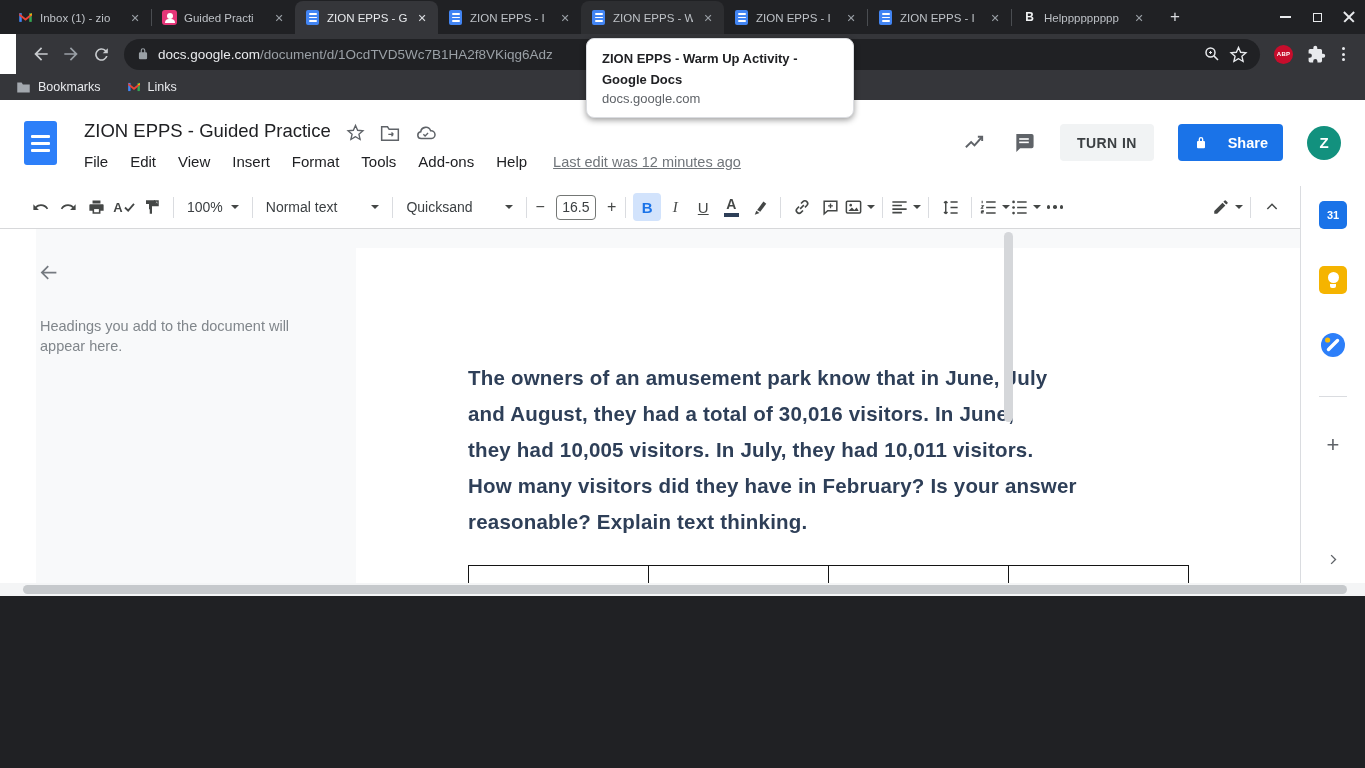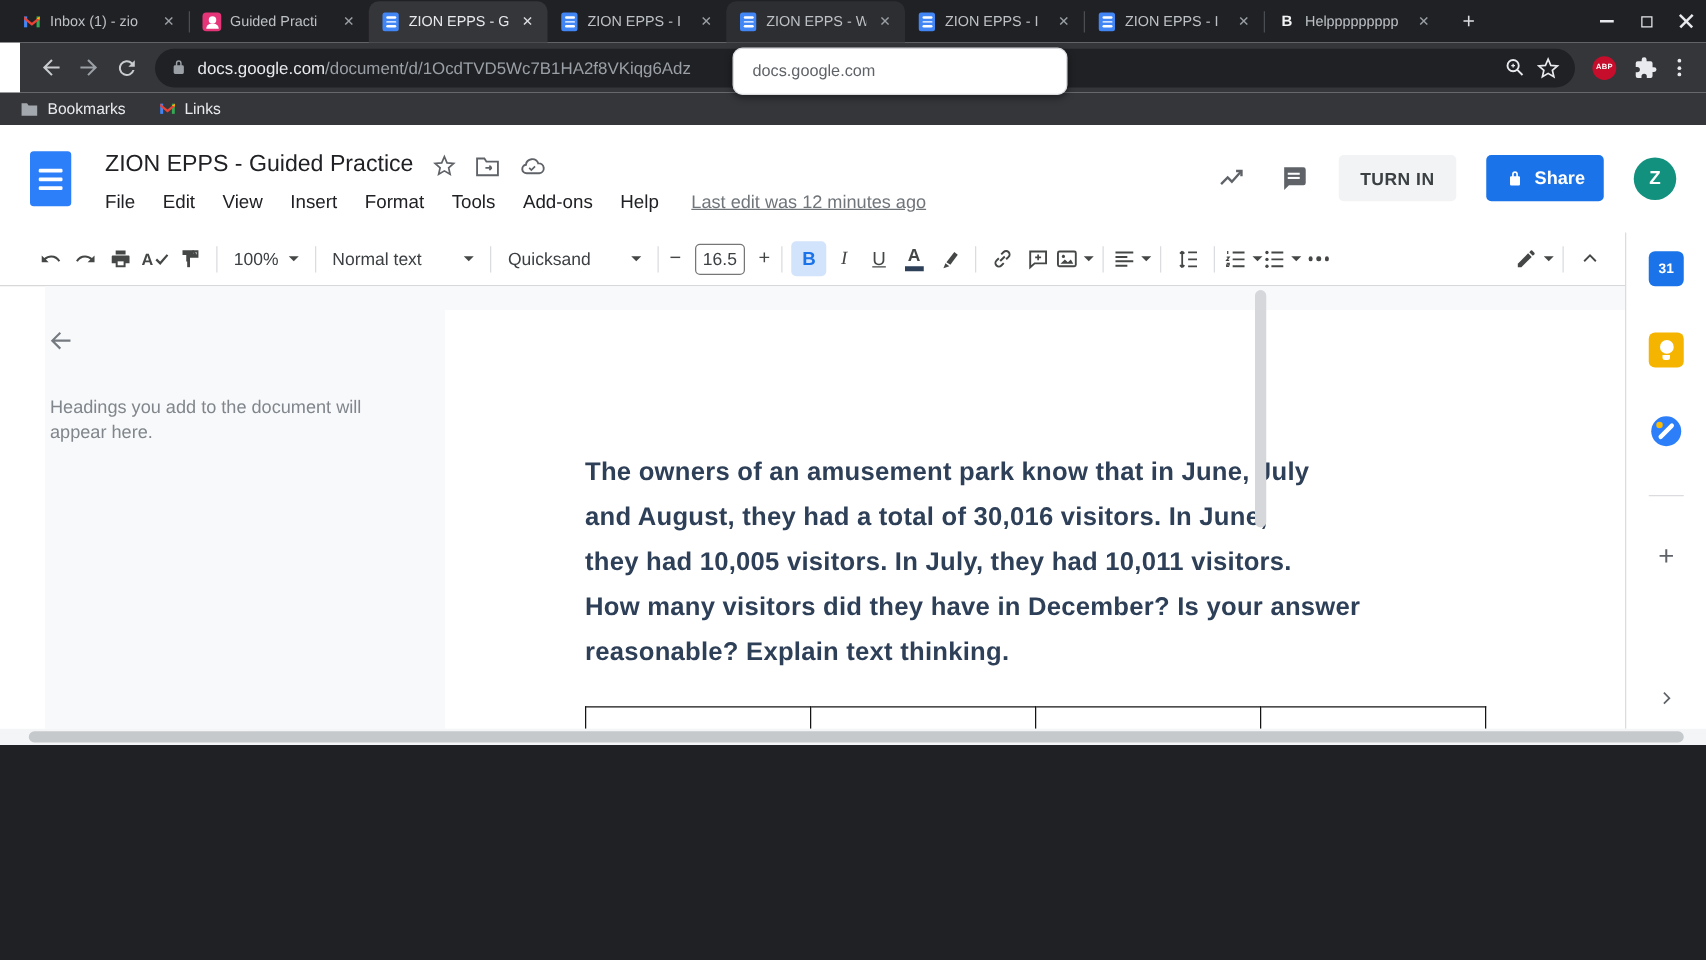--- a/index.html
+++ b/index.html
@@ -75,21 +75,21 @@
   .doclogo i { display:block; height:3px; background:#fff; border-radius:1px; }
   .titlerow { position:absolute; left:84px; top:20px; display:flex; align-items:flex-end; gap:15px; }
   .doc-title { font-size:18.5px; color:#202124; }
   .menurow { position:absolute; left:84px; top:53px; display:flex; align-items:center; gap:22px;justify-content:flex-end; }
   .menu-item { font-size:15px; color:#202124; }
   .last-edit { font-size:14.5px; color:#70757a; text-decoration:underline; margin-left:4px; }
   .header-right { position:absolute; right:24px; top:24px; display:flex; align-items:center; gap:24px; }
   .turnin-btn { height:37px; padding:0 17px; background:#f1f3f4; border-radius:4px; display:flex;
                 align-items:center; font-size:14px; font-weight:bold; color:#3c4043; letter-spacing:.4px; }
   .share-btn { height:37px; padding:0 15px; background:#1a73e8; border-radius:4px; display:flex;
-               align-items:center; gap:8px; color:#fff; font-size:14.5px; font-weight:bold; }
+               align-items:center; gap:19px; color:#fff; font-size:14.5px; font-weight:bold; }
   .avatar { width:34px; height:34px; border-radius:50%; background:#12917e; color:#fff;
             font-size:15px; font-weight:bold; display:flex; align-items:center; justify-content:center; }
 
   
   .dtoolbar { position:absolute; top:186px; left:0; right:65px; height:43px; background:#fff;
               border-bottom:1px solid #d7d8da; display:flex; align-items:center; padding:0 14px 0 26px; }
   .tbtn { height:28px; min-width:28px; display:flex; align-items:center; justify-content:center;
           border-radius:4px; color:#444746; flex:none; }
   .sep { width:1px; height:21px; background:#dadce0; margin:0 7px; flex:none; }
   .dd { display:flex; align-items:center; gap:8px; padding:0 6px; height:28px; font-size:14px;
@@ -320,20 +320,21 @@
         <rect x="2" y="5" width="4" height="14" fill="#4285f4"></rect>
           <rect x="18" y="5" width="4" height="14" fill="#34a853"></rect>
         <path d="M2 5l10 8L22 5v4l-10 8L2 9z" fill="#ea4335"></path>
           <path d="M18 8l4-3v4z" fill="#fbbc04"></path>
       </svg>
       <span>Links</span>
     </div>
   </div>
 
   <div class="tab-tooltip">
+    <div class="tt-title">ZION EPPS - Warm Up Activity - Google Docs</div>
     <div class="tt-domain">docs.google.com</div>
   </div>
 
   <div class="docheader">
     <div class="doclogo">
         <i></i>
         <i></i>
         <i></i>
       </div>
 
@@ -538,21 +539,21 @@
           <path d="M21 11H6.8l5.6-5.6L11 4l-8 8 8 8 1.4-1.4L6.8 13H21z" fill="#757a80"></path>
         </svg>
     </div>
     <div class="outline-text">Headings you add to the document will appear here.</div>
 
     <div class="page">
       <div class="para">
         <div>The owners of an amusement park know that in June, July</div>
         <div>and August, they had a total of 30,016 visitors. In June,</div>
         <div>they had 10,005 visitors. In July, they had 10,011 visitors.</div>
-        <div>How many visitors did they have in December? Is your answer</div>
+        <div>How many visitors did they have in February? Is your answer</div>
         <div>reasonable? Explain text thinking.</div>
       </div>
       <table class="doc-table">
         <tbody>
             <tr>
           <td></td>
           <td></td>
           <td></td>
           <td></td>
         </tr>

